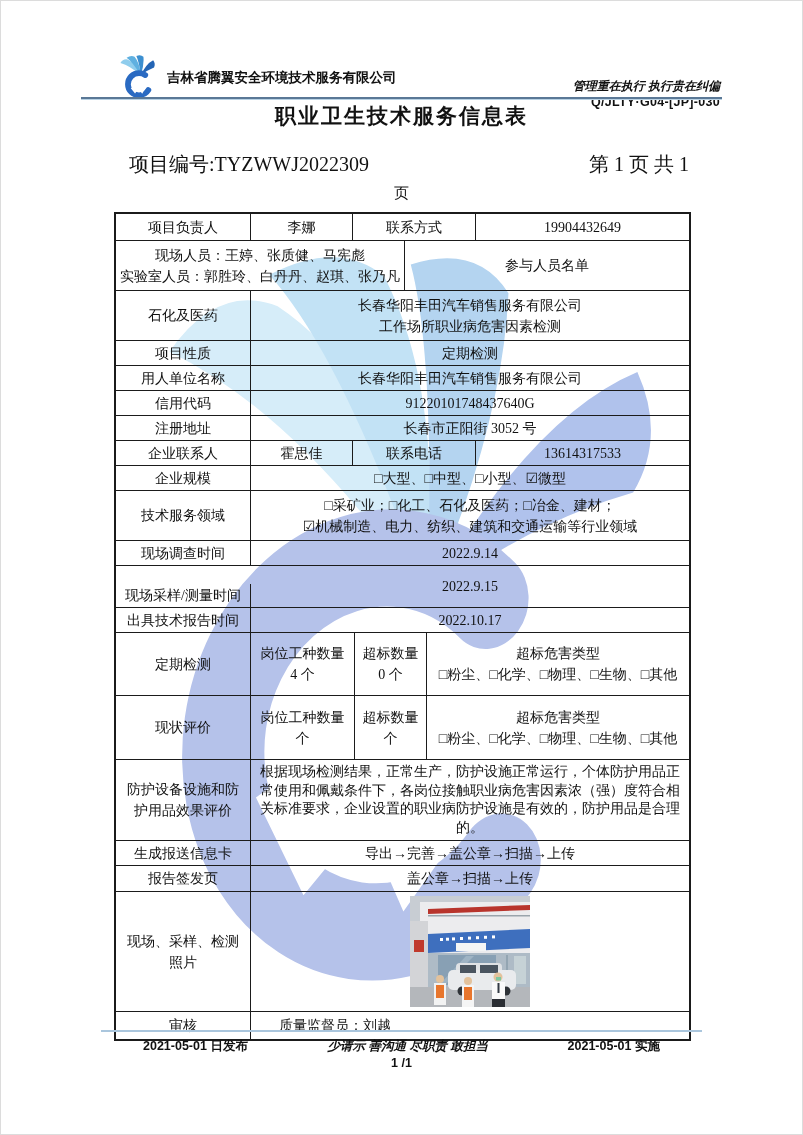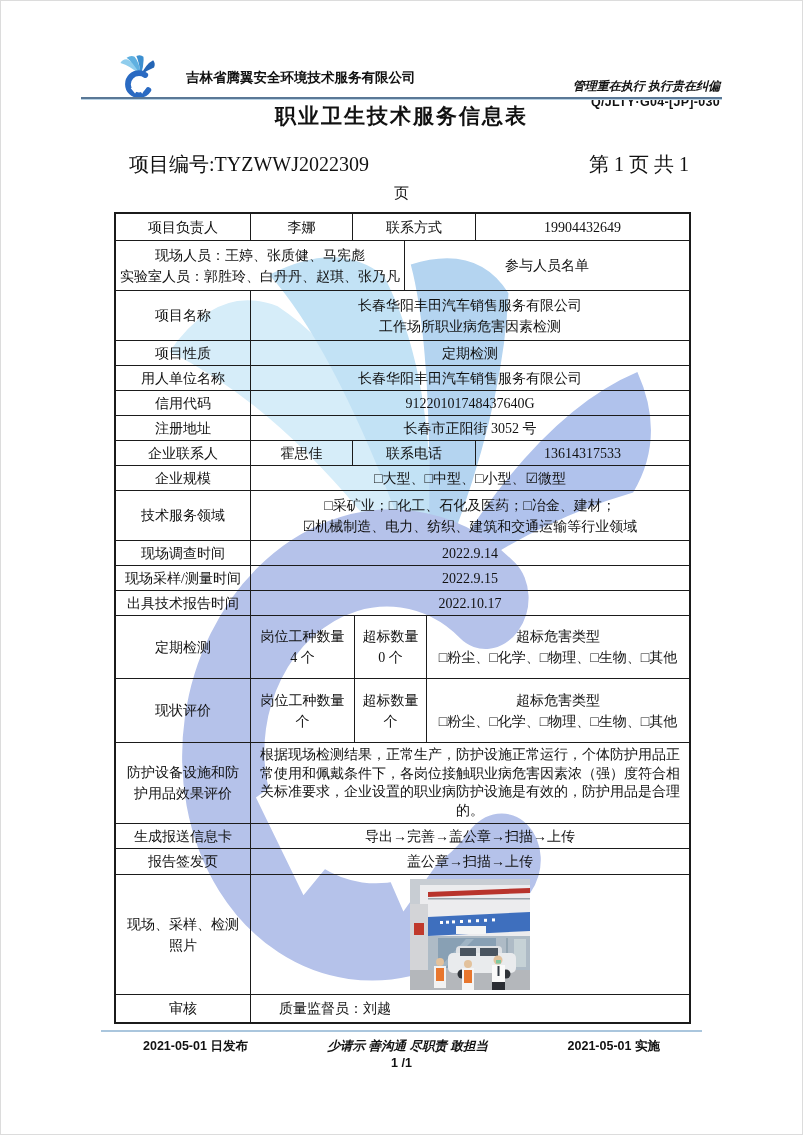--- a/index.html
+++ b/index.html
@@ -7,21 +7,21 @@
     position:relative; width:803px; height:1135px; margin:0 auto;
     background:#fff; border:1px solid #dcdcdc; box-sizing:border-box;
     overflow:hidden; color:#111;
     font-family:"Liberation Serif","DejaVu Serif",serif;
   }
   
   .watermark { position:absolute; left:80px; top:250px; width:630px; height:780px;
     z-index:0; transform:rotate(8deg); }
   
   .hdr { position:absolute; left:0; top:0; width:100%; z-index:2; }
-  .hdr-left { position:absolute; left:112px; top:54px; display:flex; align-items:center; gap:21px; }
+  .hdr-left { position:absolute; left:112px; top:54px; display:flex; align-items:center; gap:2px; }
   .logo { width:52px; height:46px; }
   .company-name { font-family:"Liberation Sans","DejaVu Sans",sans-serif; font-weight:bold; font-size:13.5px; white-space:nowrap; }
   .hdr-right { position:absolute; right:82px; top:53px; text-align:right;
     font-family:"Liberation Sans","DejaVu Sans",sans-serif; font-weight:bold; }
   .slogan-top { font-style:italic; font-size:12px; line-height:16px;margin-top:24px; }
   .doc-code { font-size:12.5px; line-height:17px; letter-spacing:0.3px; }
   .hdr-rule { position:absolute; left:80px; right:80px; top:96px; height:0;
     border-top:2px solid #5a7896; box-shadow:0 1px 0 #b9d2e4; }
   .title { position:absolute; left:0; top:101px; width:100%; text-align:center;
     font-family:"Liberation Sans","DejaVu Sans",sans-serif; font-weight:bold;
@@ -32,21 +32,21 @@
   
   .doc-table { position:absolute; left:113px; top:211px; width:577px; z-index:1;
     border:2px solid #1b1b1b; box-sizing:border-box; font-size:14px; background:transparent; }
   .trow { display:flex; align-items:stretch; border-bottom:1px solid #1b1b1b; box-sizing:border-box; }
   .trow:last-child { border-bottom:none; }
   .cell { border-right:1px solid #1b1b1b; box-sizing:border-box;
     display:flex; flex-direction:column; justify-content:center; align-items:center;
     text-align:center; padding:1px 4px; line-height:1.5; }
   .cell:last-child { border-right:none; flex:1;text-align:center; }
   .lbl { width:135px; flex:none; padding:0 8px; }
-  .lbl.tight { padding:1px 1px; }
+  .lbl.tight { padding:1px 1px;margin-top:18px; }
   .w102 { width:102px; flex:none; }
   .w123 { width:123px; flex:none; }
   .w104 { width:104px; flex:none; }
   .w72  { width:72px;  flex:none; }
   .h27{min-height:27px} .h50{min-height:50px} .h25{min-height:25px}
   .h63{min-height:63px} .h64{min-height:64px} .h75{min-height:75px}
   .h26{min-height:26px} .h119{min-height:119px}
   .para { text-align:justify; align-items:flex-start; padding:3px 7px; line-height:18.5px; }
   .leftpad { align-items:flex-start; text-align:left; padding-left:28px; }
   .ln { display:block; }
@@ -112,21 +112,21 @@
 
     <div class="trow h50">
       <div class="cell">
         <span class="ln">现场人员：王婷、张质健、马宪彪</span>
         <span class="ln">实验室人员：郭胜玲、白丹丹、赵琪、张乃凡</span>
       </div>
       <div class="cell lbl">参与人员名单</div>
     </div>
 
     <div class="trow h50">
-      <div class="cell lbl">项目名称</div>
+      <div class="cell lbl">石化及医药</div>
       <div class="cell">
         <span class="ln">长春华阳丰田汽车销售服务有限公司</span>
         <span class="ln">工作场所职业病危害因素检测</span>
       </div>
     </div>
 
     <div class="trow h25">
       <div class="cell lbl">项目性质</div>
       <div class="cell">定期检测</div>
     </div>

